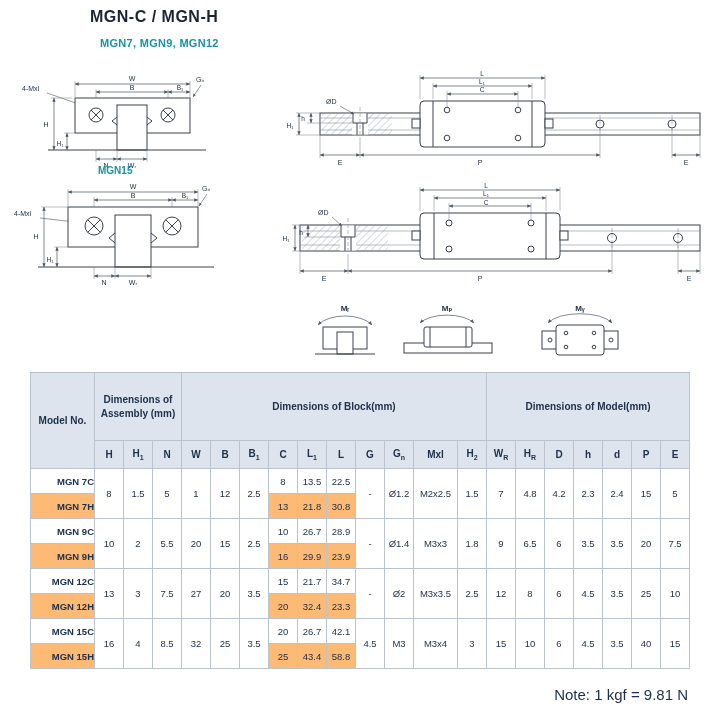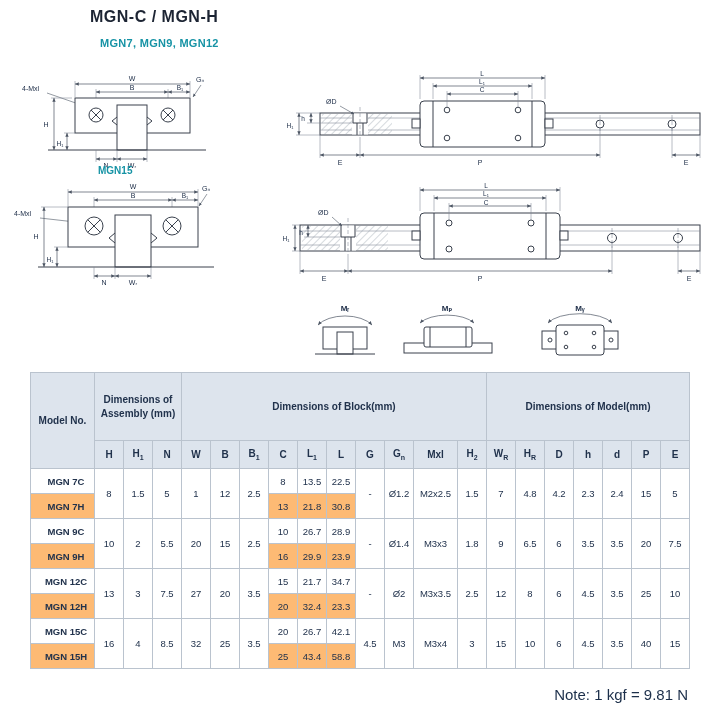--- a/index.html
+++ b/index.html
@@ -22,21 +22,21 @@
   #diagrams text.mlab{font-size:8px;font-weight:bold}
   .table-wrap{position:absolute;left:30px;top:372px;width:660px}
   table{width:660px;border-collapse:collapse;table-layout:fixed;border:1px solid #8f99a6}
   th,td{border:1px solid #bac3ce;text-align:center;color:#21324c;overflow:hidden}
   thead th{background:#dde4ed;font-weight:bold}
   th.grp{font-size:10px;height:68px;padding:2px 5px;line-height:1.4}
   th.model-h{font-size:10px;text-align:center;vertical-align:middle;padding:4px 6px}
   th.colh{font-size:10px;height:28px}
   sub{font-size:7px}
   tbody td{font-size:9.5px;height:25px;background:#fff}
-  td.model{font-weight:bold;text-align:center;padding-left:7px}
+  td.model{font-weight:bold;text-align:right;padding-left:7px}
   td.alt{background:#fdba74}
   tr.grp-start td{border-top:1px solid #9aa5b2}
   .note{position:absolute;right:32px;top:686px;font-size:15px;color:#1c2f4a}
 </style>
 </head>
 <body>
 
 <div class="page">
 
   <div class="title">MGN-C / MGN-H</div>

